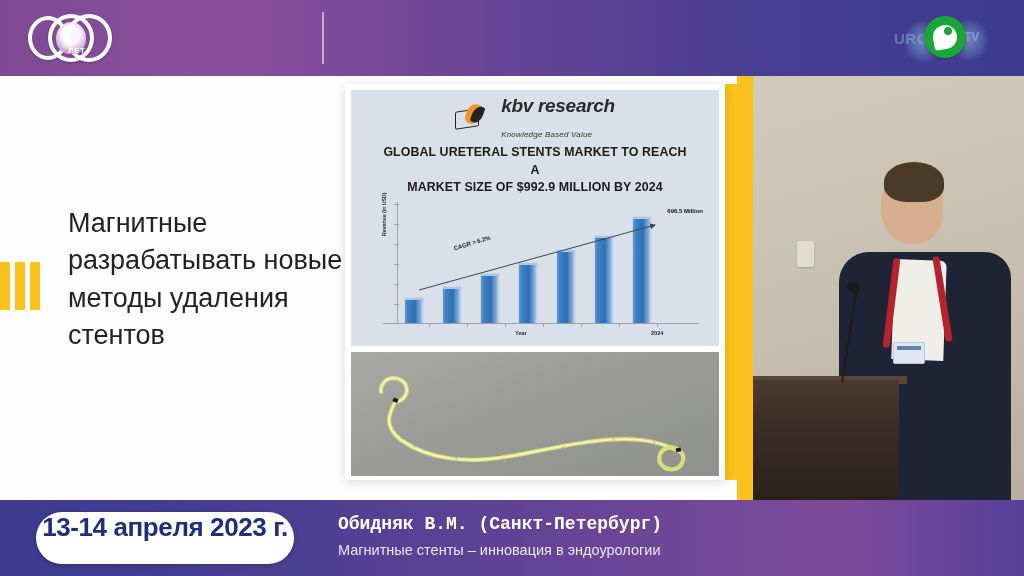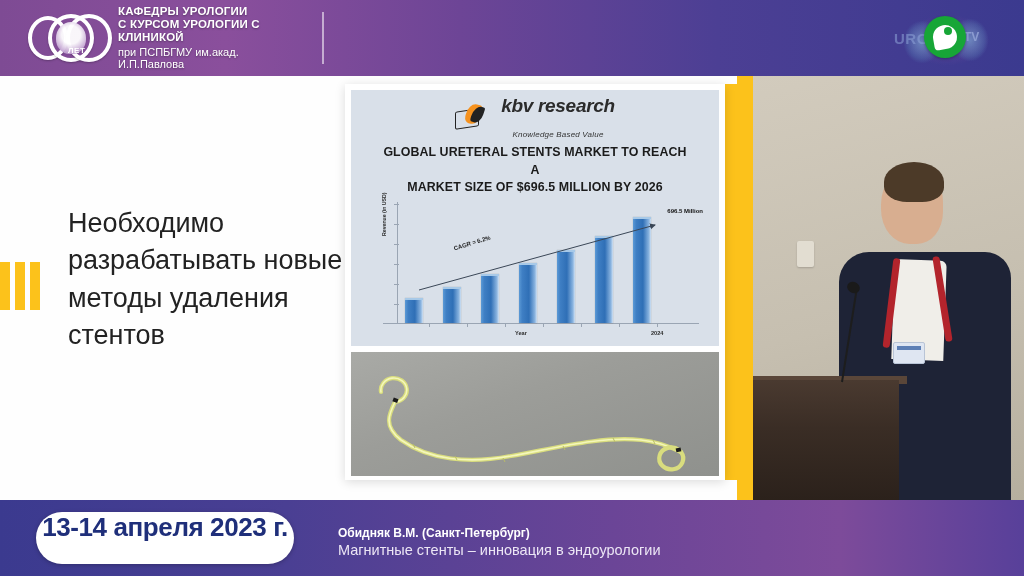--- a/index.html
+++ b/index.html
@@ -86,21 +86,21 @@
   .chart-panel {
     position:relative; width:368px; height:256px; background:#d9e0e9; overflow:hidden;
   }
   .kbv-logo { position:relative; height:42px; margin-top:6px; display:flex; align-items:center; justify-content:center; gap:16px; }
   .kbv-book { width:30px; height:26px; position:relative; }
   .kbv-book .pg { position:absolute; left:0; top:6px; width:24px; height:18px; border:1.6px solid #222; border-radius:2px; transform:skewY(-8deg); background:#d9e0e9;}
   .kbv-book .flame { position:absolute; left:11px; top:0; width:15px; height:20px; background:#f6921e; border-radius:60% 20% 55% 30%; transform:rotate(12deg); }
   .kbv-book .swish { position:absolute; left:17px; top:2px; width:11px; height:17px; background:#222; border-radius:70% 10% 60% 20%; transform:rotate(18deg); }
   .kbv-words { line-height:1; }
   .kbv-name { font-size:19px; font-weight:bold; color:#2b2b2b; font-style:italic; letter-spacing:-.3px; }
-  .kbv-tag { font-size:8px; font-style:italic; color:#333; text-align:center; margin-top:16px; letter-spacing:.2px;}
+  .kbv-tag { font-size:8px; font-style:italic; color:#333; margin-top:16px; letter-spacing:.2px;}
 
   .chart-title {
     text-align:center; font-size:12.4px; font-weight:bold; color:#1b1b1b;
     line-height:1.42; margin-top:6px; padding:0 28px; letter-spacing:.1px;
   }
 
   .plot {
     position:absolute; left:32px; top:112px; width:322px; height:134px;
   }
   .axis-y { position:absolute; left:14px; top:0; width:1px; height:122px; background:#9aa5b3; }
@@ -168,41 +168,36 @@
   .footer {
     position:absolute; left:0; bottom:0; width:1024px; height:76px;
     background:linear-gradient(90deg,#3b3a8f 0%,#4a3f93 28%,#6b4597 60%,#7d4b9a 82%,#58409a 100%);
   }
   .date-pill {
     position:absolute; left:36px; top:12px; width:258px; height:52px;
     background:#fff; border-radius:26px; display:flex; align-items:flex-start; justify-content:center;
     box-shadow:0 1px 4px rgba(0,0,0,.25);
   }
   .date-pill span { font-size:26px; font-weight:bold; color:#1f2f7a; letter-spacing:-.4px; font-stretch:condensed; }
-  .speaker { position:absolute; left:338px; top:26px; color:#fff; font-size:12px; font-weight:bold; }
+  .speaker { position:absolute; left:338px; top:14px; color:#fff; font-size:18px; font-weight:bold;font-family:Liberation Mono, monospace; }
   .talk     { position:absolute; left:338px; top:42px; color:#ece6f5; font-size:14.5px; font-weight:normal; }
 </style>
 </head>
 <body>
 
 <div class="header">
 
   <div class="hdr-logo">
     <div class="cent-mark">
       <div class="ring r1"></div>
       <div class="ring r2"></div>
       <div class="ring r3"></div>
       <div class="emblem"></div>
       <div class="let">ЛЕТ</div>
     </div>
-    <div class="hdr-logo-text">
-      <div class="l1">КАФЕДРЫ УРОЛОГИИ</div>
-      <div class="l2">С КУРСОМ УРОЛОГИИ С КЛИНИКОЙ</div>
-      <div class="l3">при ПСПБГМУ им.акад. И.П.Павлова</div>
-    </div>
   </div>
 
   <div class="hdr-divider"></div>
 
 
   <div class="hdr-right">
     <div class="kidney-img"></div>
     <div class="kid-url">UROTV</div>
     <div class="kid-tv">TV</div>
     <div class="green-badge">
@@ -211,21 +206,21 @@
     </div>
   </div>
 </div>
 
 <div class="yellow-ticks">
   <i></i>
     <i></i>
     <i></i>
 </div>
 
-<div class="lead-text">Необходимо разрабатывать новые методы удаления стентов</div>
+<div class="lead-text">Магнитные разрабатывать новые методы удаления стентов</div>
 
 <div class="yellow-block"></div>
 <div class="yellow-strip"></div>
 
 <div class="slide-card">
 
   <div class="chart-panel">
 
     <div class="kbv-logo">
       <div class="kbv-book">
@@ -235,21 +230,21 @@
       </div>
       <div class="kbv-words">
         <div class="kbv-name">kbv research</div>
         <div class="kbv-tag">Knowledge Based Value</div>
       </div>
     </div>
 
     <div class="chart-title">
 
       <div>GLOBAL URETERAL STENTS MARKET TO REACH A</div>
-      <div>MARKET SIZE OF $696.5 MILLION BY 2026</div>
+      <div>MARKET SIZE OF $992.9 MILLION BY 2024</div>
     </div>
 
     <div class="plot">
       <div class="axis-y"></div>
       <div class="axis-x"></div>
 
       <div class="ytick" style="top:2px"></div>
       <div class="ytick" style="top:22px"></div>
       <div class="ytick" style="top:42px"></div>
       <div class="ytick" style="top:62px"></div>

